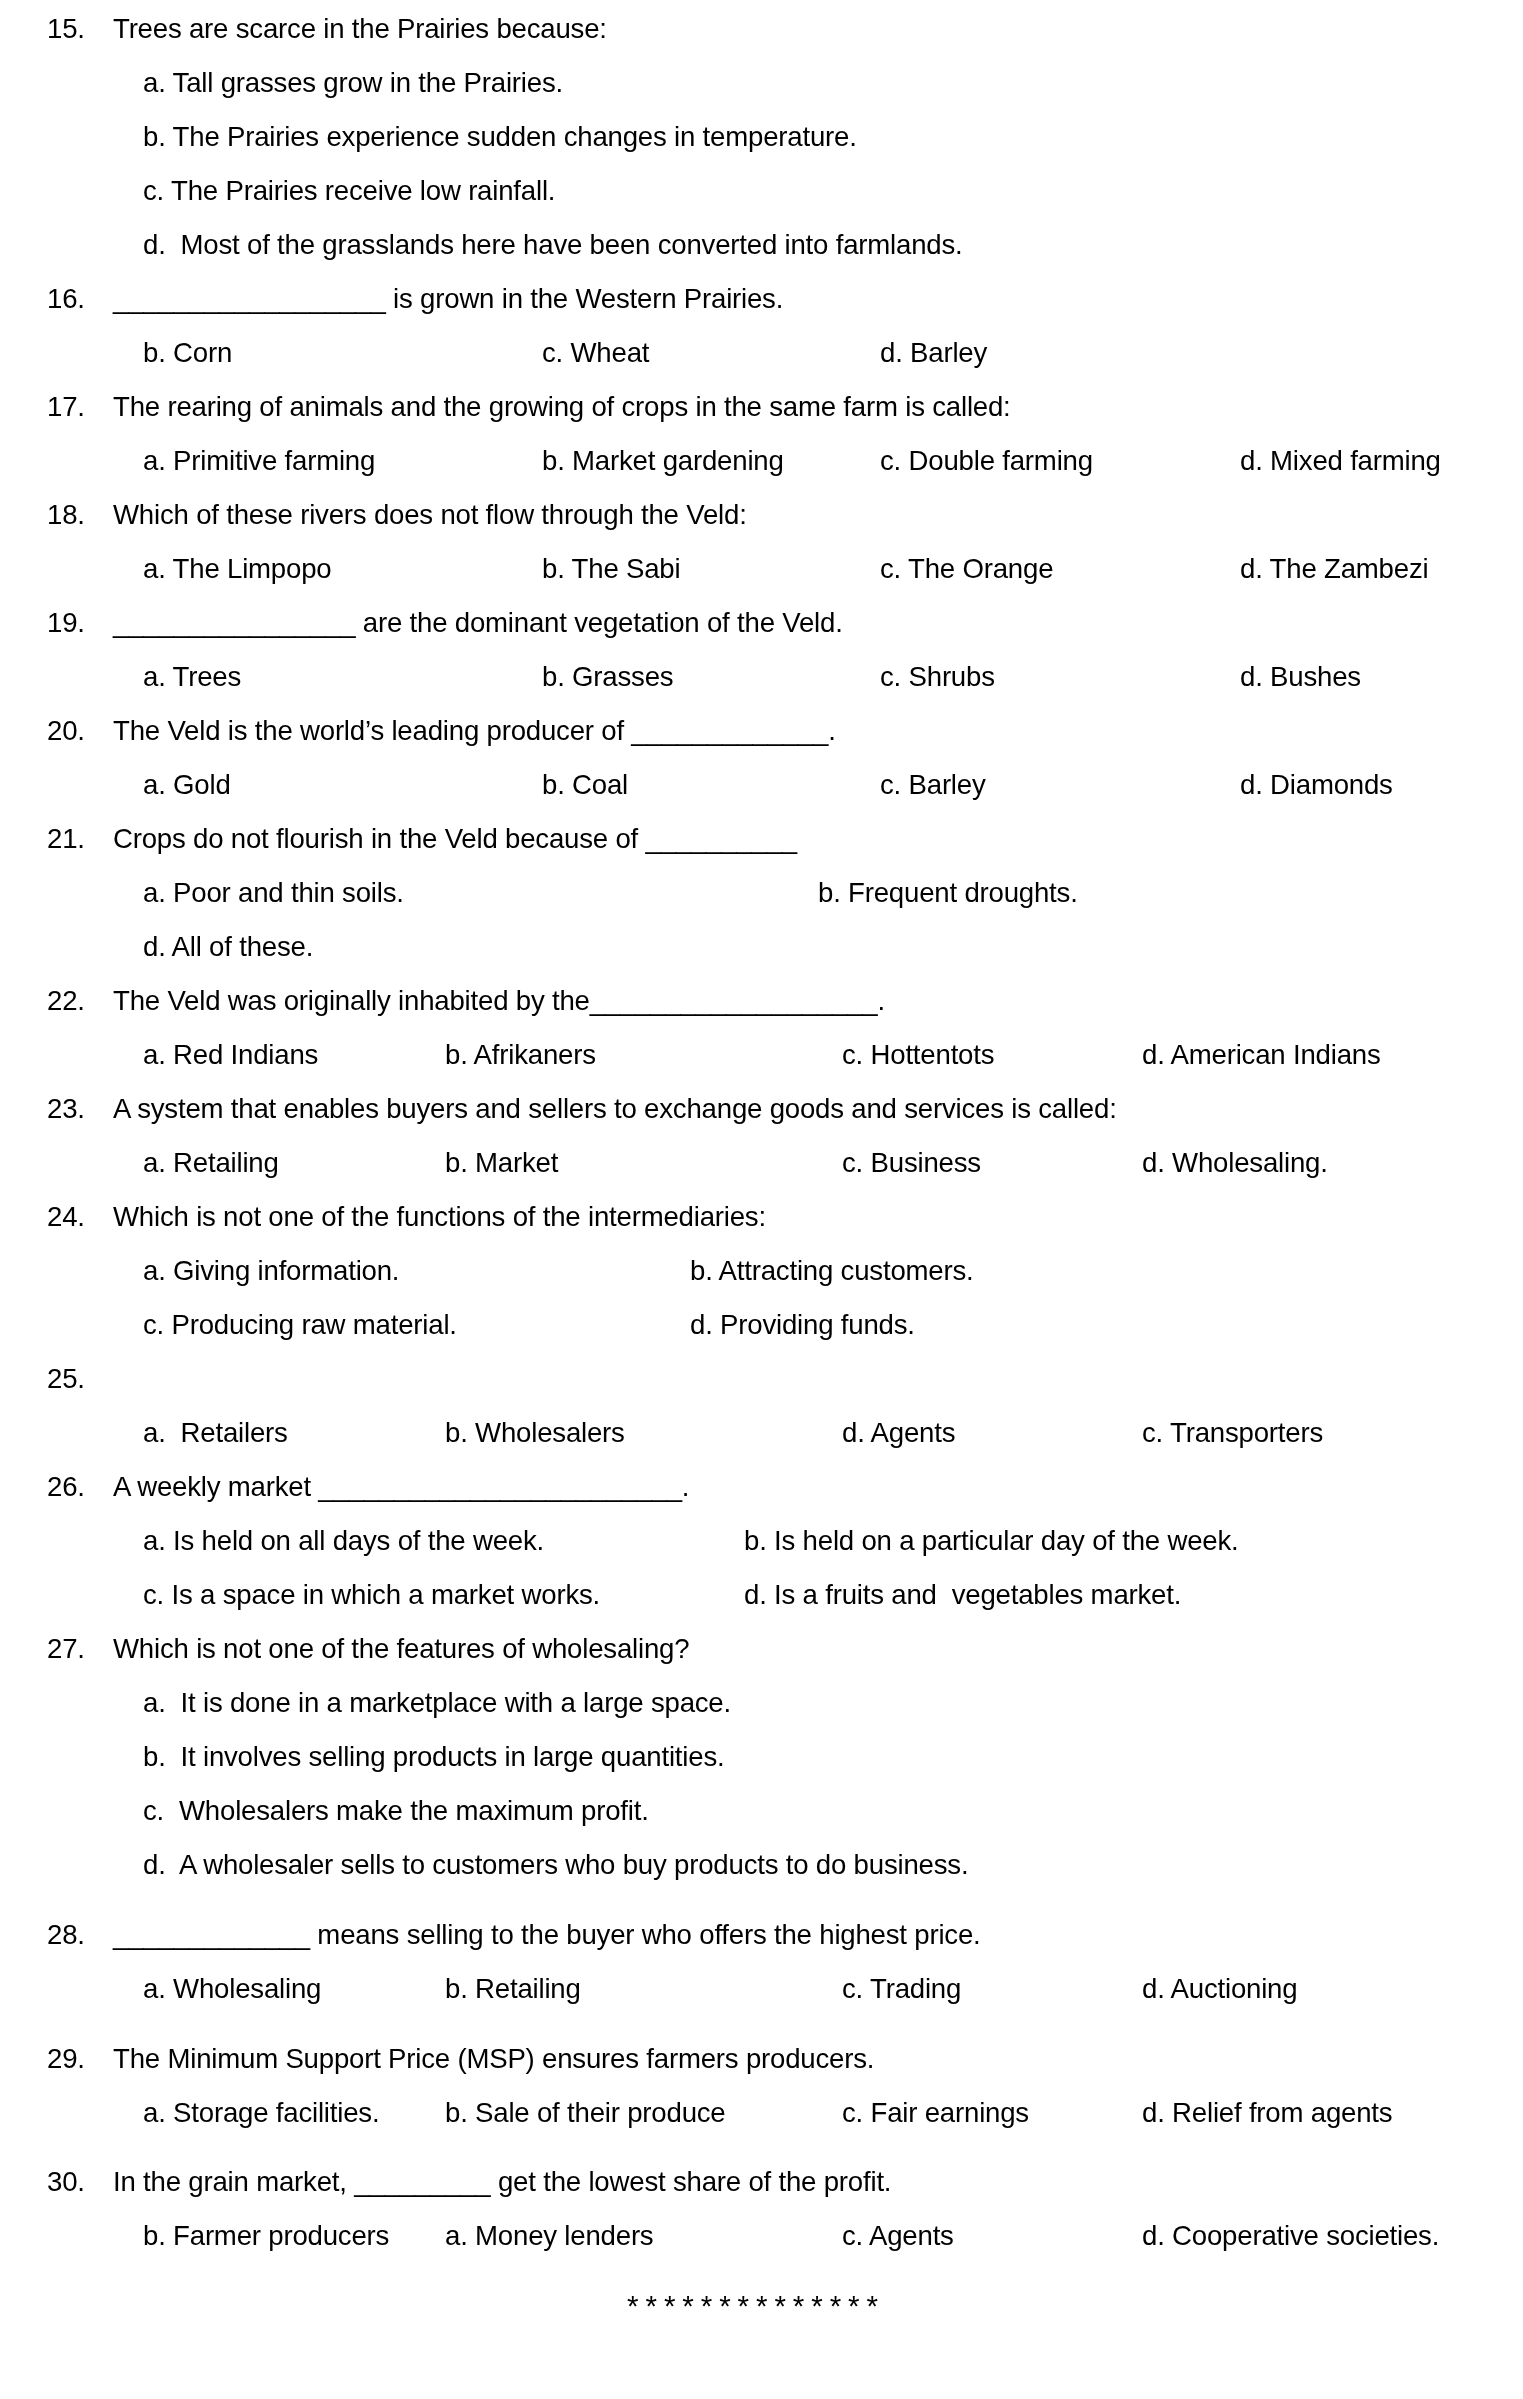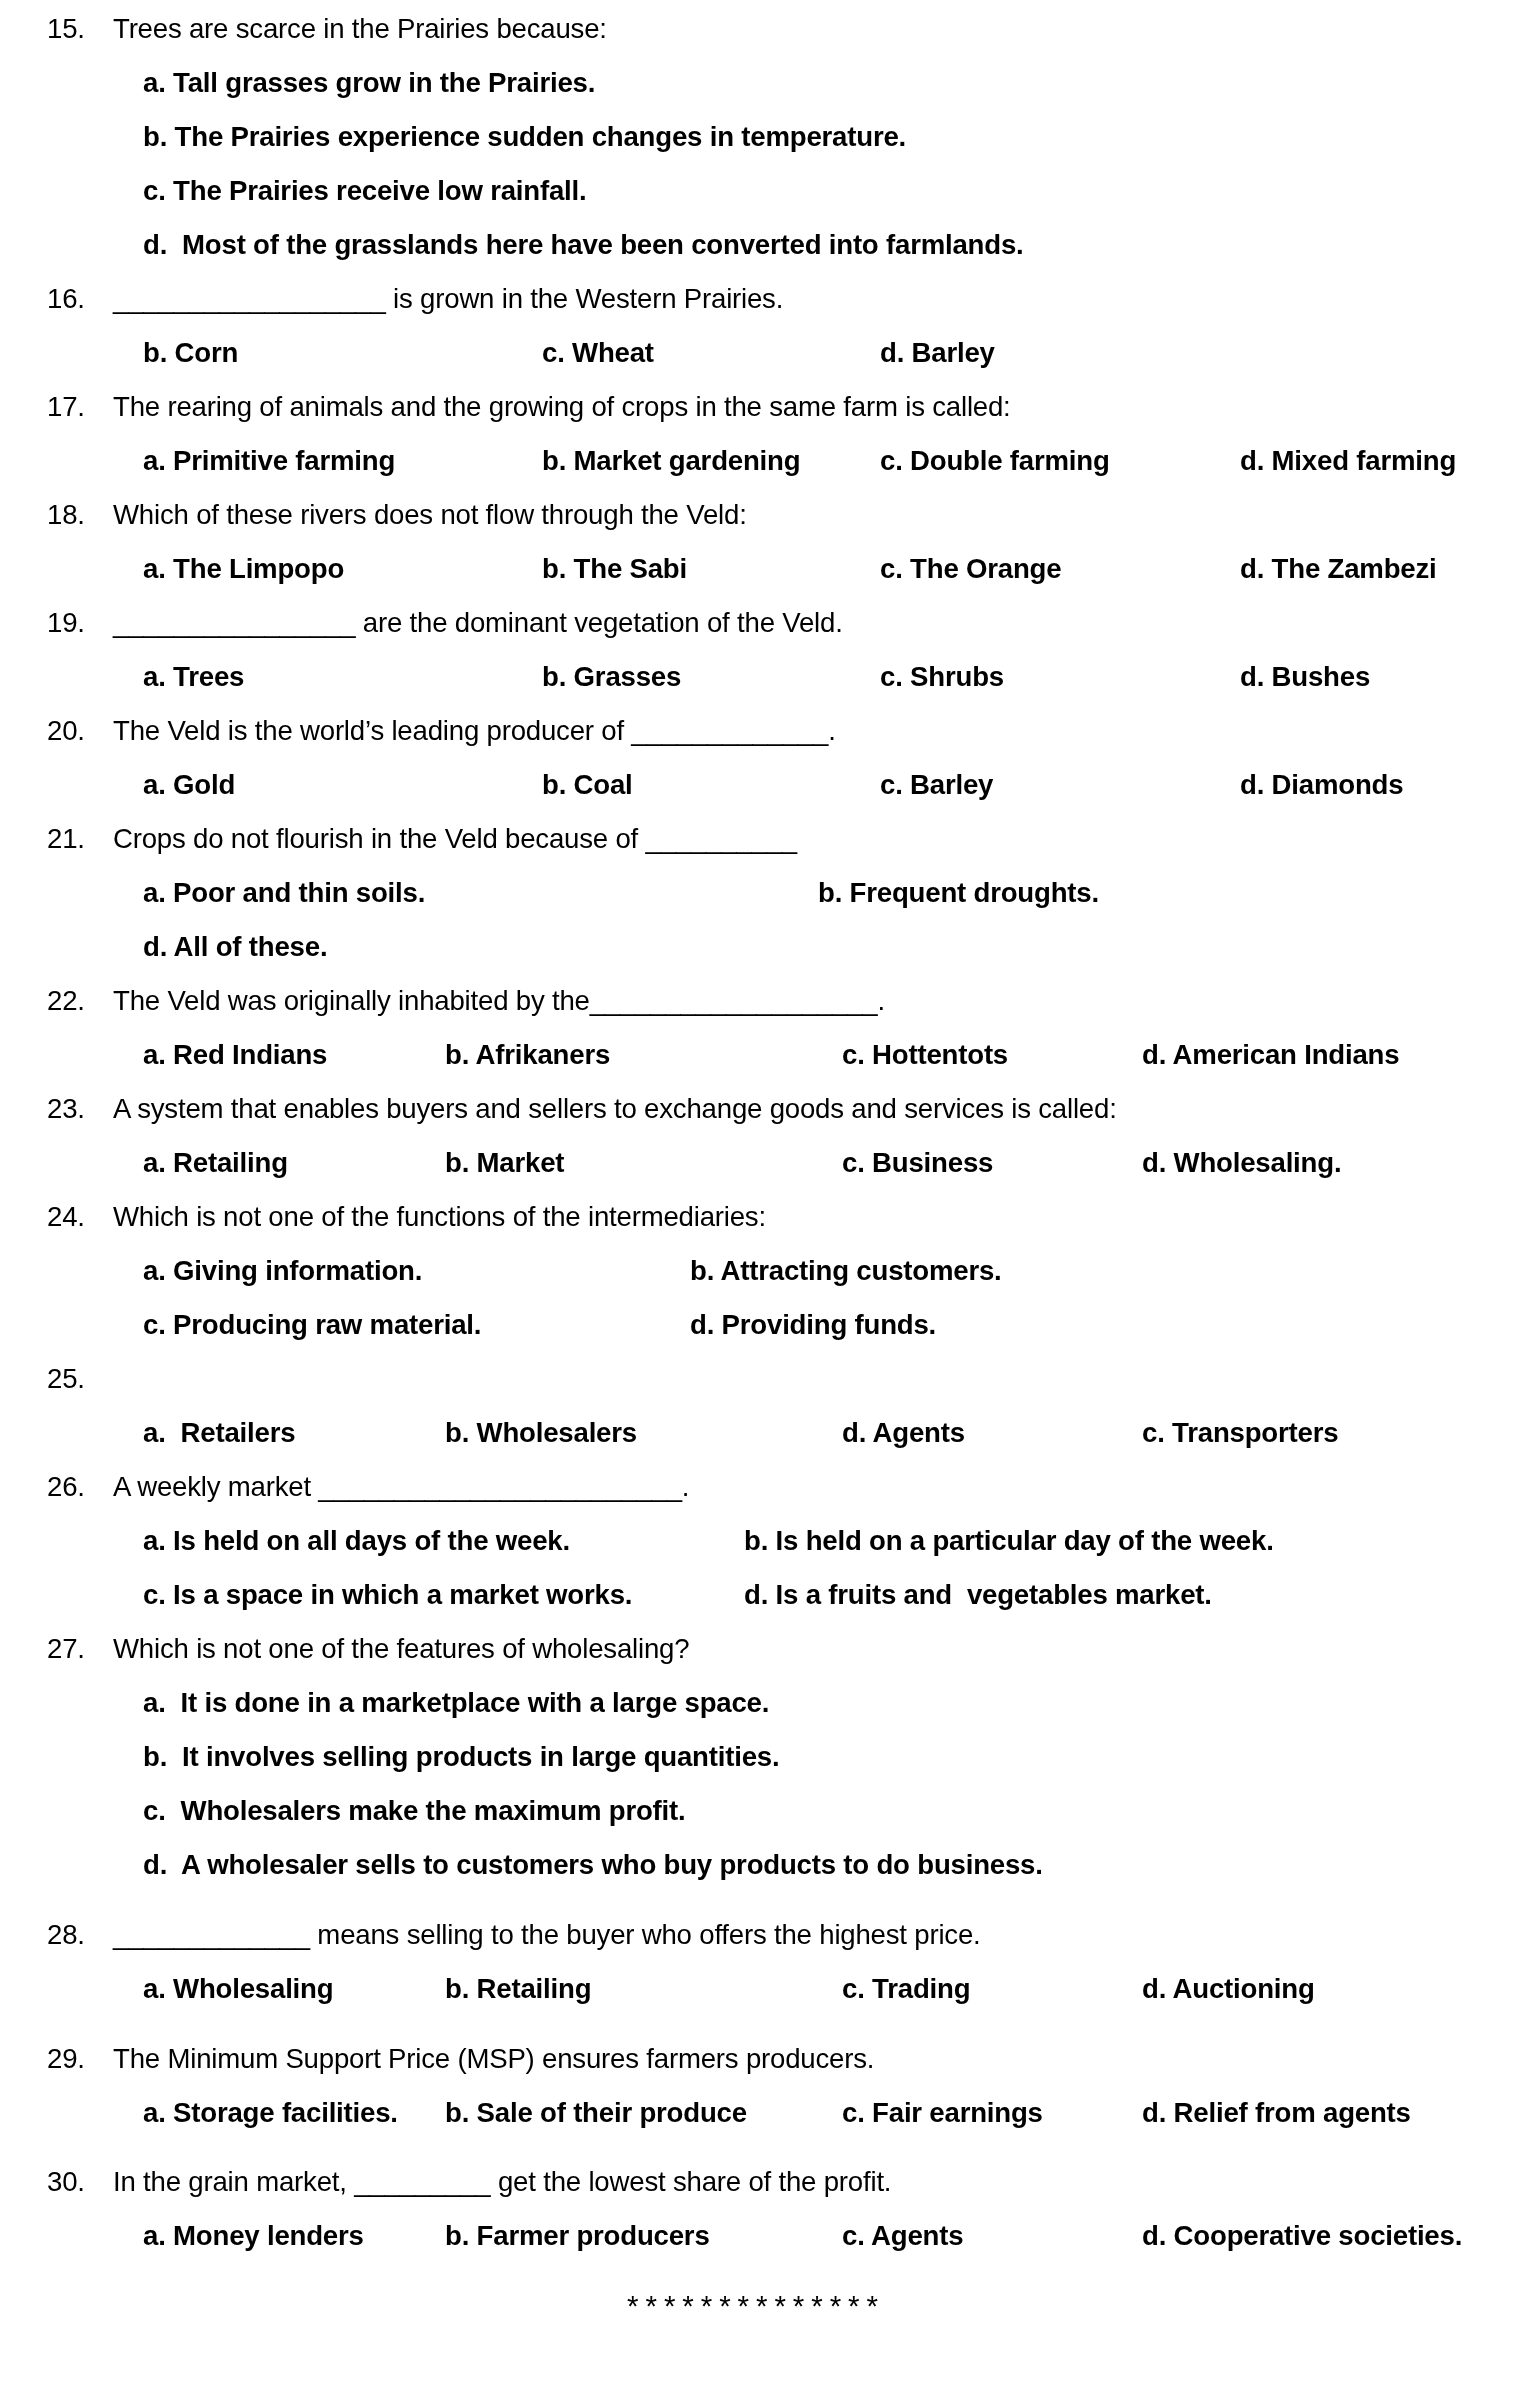--- a/index.html
+++ b/index.html
@@ -25,21 +25,21 @@
   .q-line {
     display: flex;
     align-items: center;
     min-height: 54px;
   }
   .q-num {
     flex: 0 0 66px;
     width: 66px;
   }
   .q-text { white-space: pre-wrap; }
-  .opts { margin-left: 96px; font-weight: bold; }
+  .opts { margin-left: 96px; }
   .opts.grid { display: grid; }
   .opts.four-col-wide   { grid-template-columns: 399px 338px 360px 1fr; }
   .opts.four-col        { grid-template-columns: 302px 397px 300px 1fr; }
   .opts.two-col-wide    { grid-template-columns: 675px 1fr; }
   .opts.two-col         { grid-template-columns: 547px 1fr; }
   .opts.two-col-mid     { grid-template-columns: 601px 1fr; }
   .opt {
     display: flex;
     align-items: center;
     min-height: 54px;
@@ -236,22 +236,22 @@
           <span class="opt">c. Fair earnings</span>
           <span class="opt">d. Relief from agents</span>
         </div>
       </section>
       <section class="question gap-top">
         <div class="q-line">
           <span class="q-num">30.</span>
           <span class="q-text">In the grain market, _________ get the lowest share of the profit.</span>
         </div>
         <div class="opts grid four-col">
+          <span class="opt">b. Farmer producers</span>
           <span class="opt">a. Money lenders</span>
-          <span class="opt">b. Farmer producers</span>
           <span class="opt">c. Agents</span>
           <span class="opt">d. Cooperative societies.</span>
         </div>
       </section>
     </div>
   <div id="footer-separator">**************</div>
 </main>
 
 
 </body></html>

